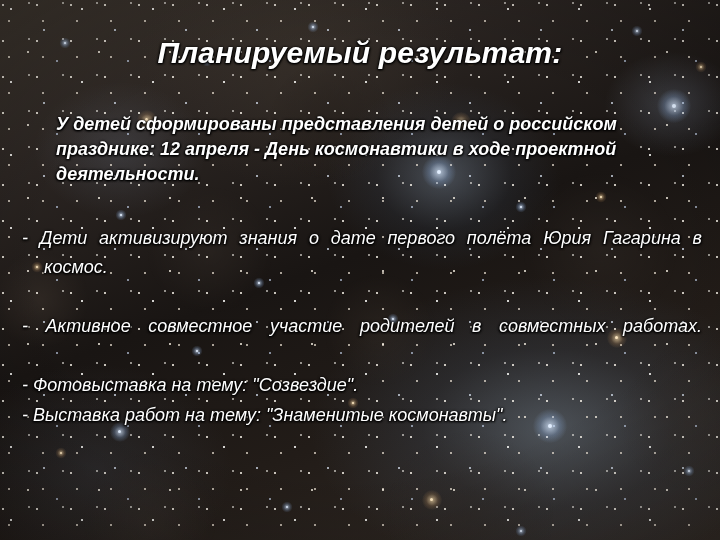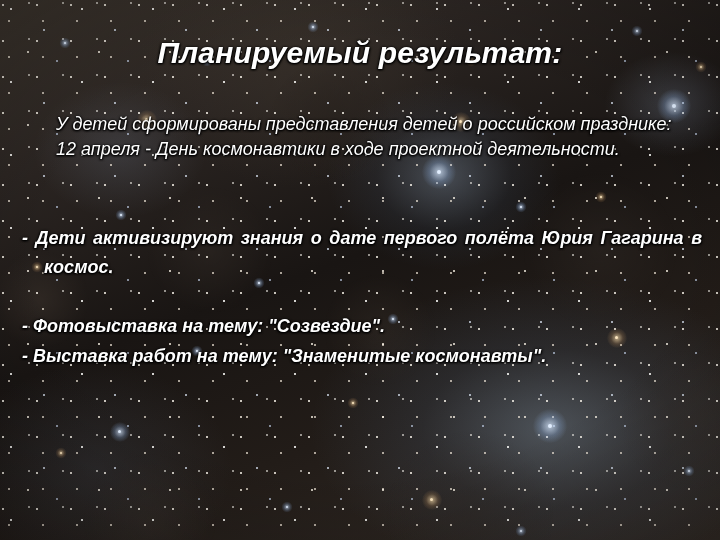--- a/index.html
+++ b/index.html
@@ -131,21 +131,21 @@
       -1px 1px 2px rgba(0,0,0,.9);
     white-space: nowrap;
   }
 
   .intro-block {
     position: absolute;
     left: 56px;
     top: 112px;
     width: 640px;
     font-size: 18px;
-    font-weight: normal;
+    font-weight: bold;
     font-style: italic;
     line-height: 25px;
     color: #ffffff;
     text-indent: 0;
     text-shadow:
       0 0 3px rgba(0,0,0,.95),
       1px 1px 2px rgba(0,0,0,.92),
       -1px 1px 2px rgba(0,0,0,.92);
   }
 
@@ -154,21 +154,21 @@
     left: 22px;
     top: 224px;
     width: 680px;
     margin: 0;
     padding: 0;
     list-style: none;
   }
 
   .bullet-item {
     font-size: 18px;
-    font-weight: bold;
+    font-weight: normal;
     font-style: italic;
     line-height: 29px;
     color: #ffffff;
     padding-left: 22px;
     text-indent: -22px;
     margin: 0 0 1px 0;
     text-shadow:
       0 0 3px rgba(0,0,0,.95),
       1px 1px 2px rgba(0,0,0,.92),
       -1px 1px 2px rgba(0,0,0,.92);
@@ -221,18 +221,19 @@
   <div class="bg-layer" id="bg-vignette"></div>
 
   <div id="content">
 
     <div class="slide-title">Планируемый результат:</div>
 
     <div class="intro-block">У детей сформированы представления детей о российском празднике: 12 апреля - День космонавтики в ходе проектной деятельности.</div>
 
     <ul class="bullet-list" id="bullet-list">
         <li class="bullet-item justify"><span class="txt">- Дети активизируют знания о дате первого полёта Юрия Гагарина в космос.</span></li>
+        <li class="bullet-item justify"><span class="txt">- Активное совместное участие родителей в совместных работах.</span></li>
         <li class="bullet-item"><span class="txt">- Фотовыставка на тему: "Созвездие".</span></li>
         <li class="bullet-item"><span class="txt">- Выставка работ на тему: "Знаменитые космонавты".</span></li>
       </ul>
 
   </div>
 </div>
 
 </body></html>

